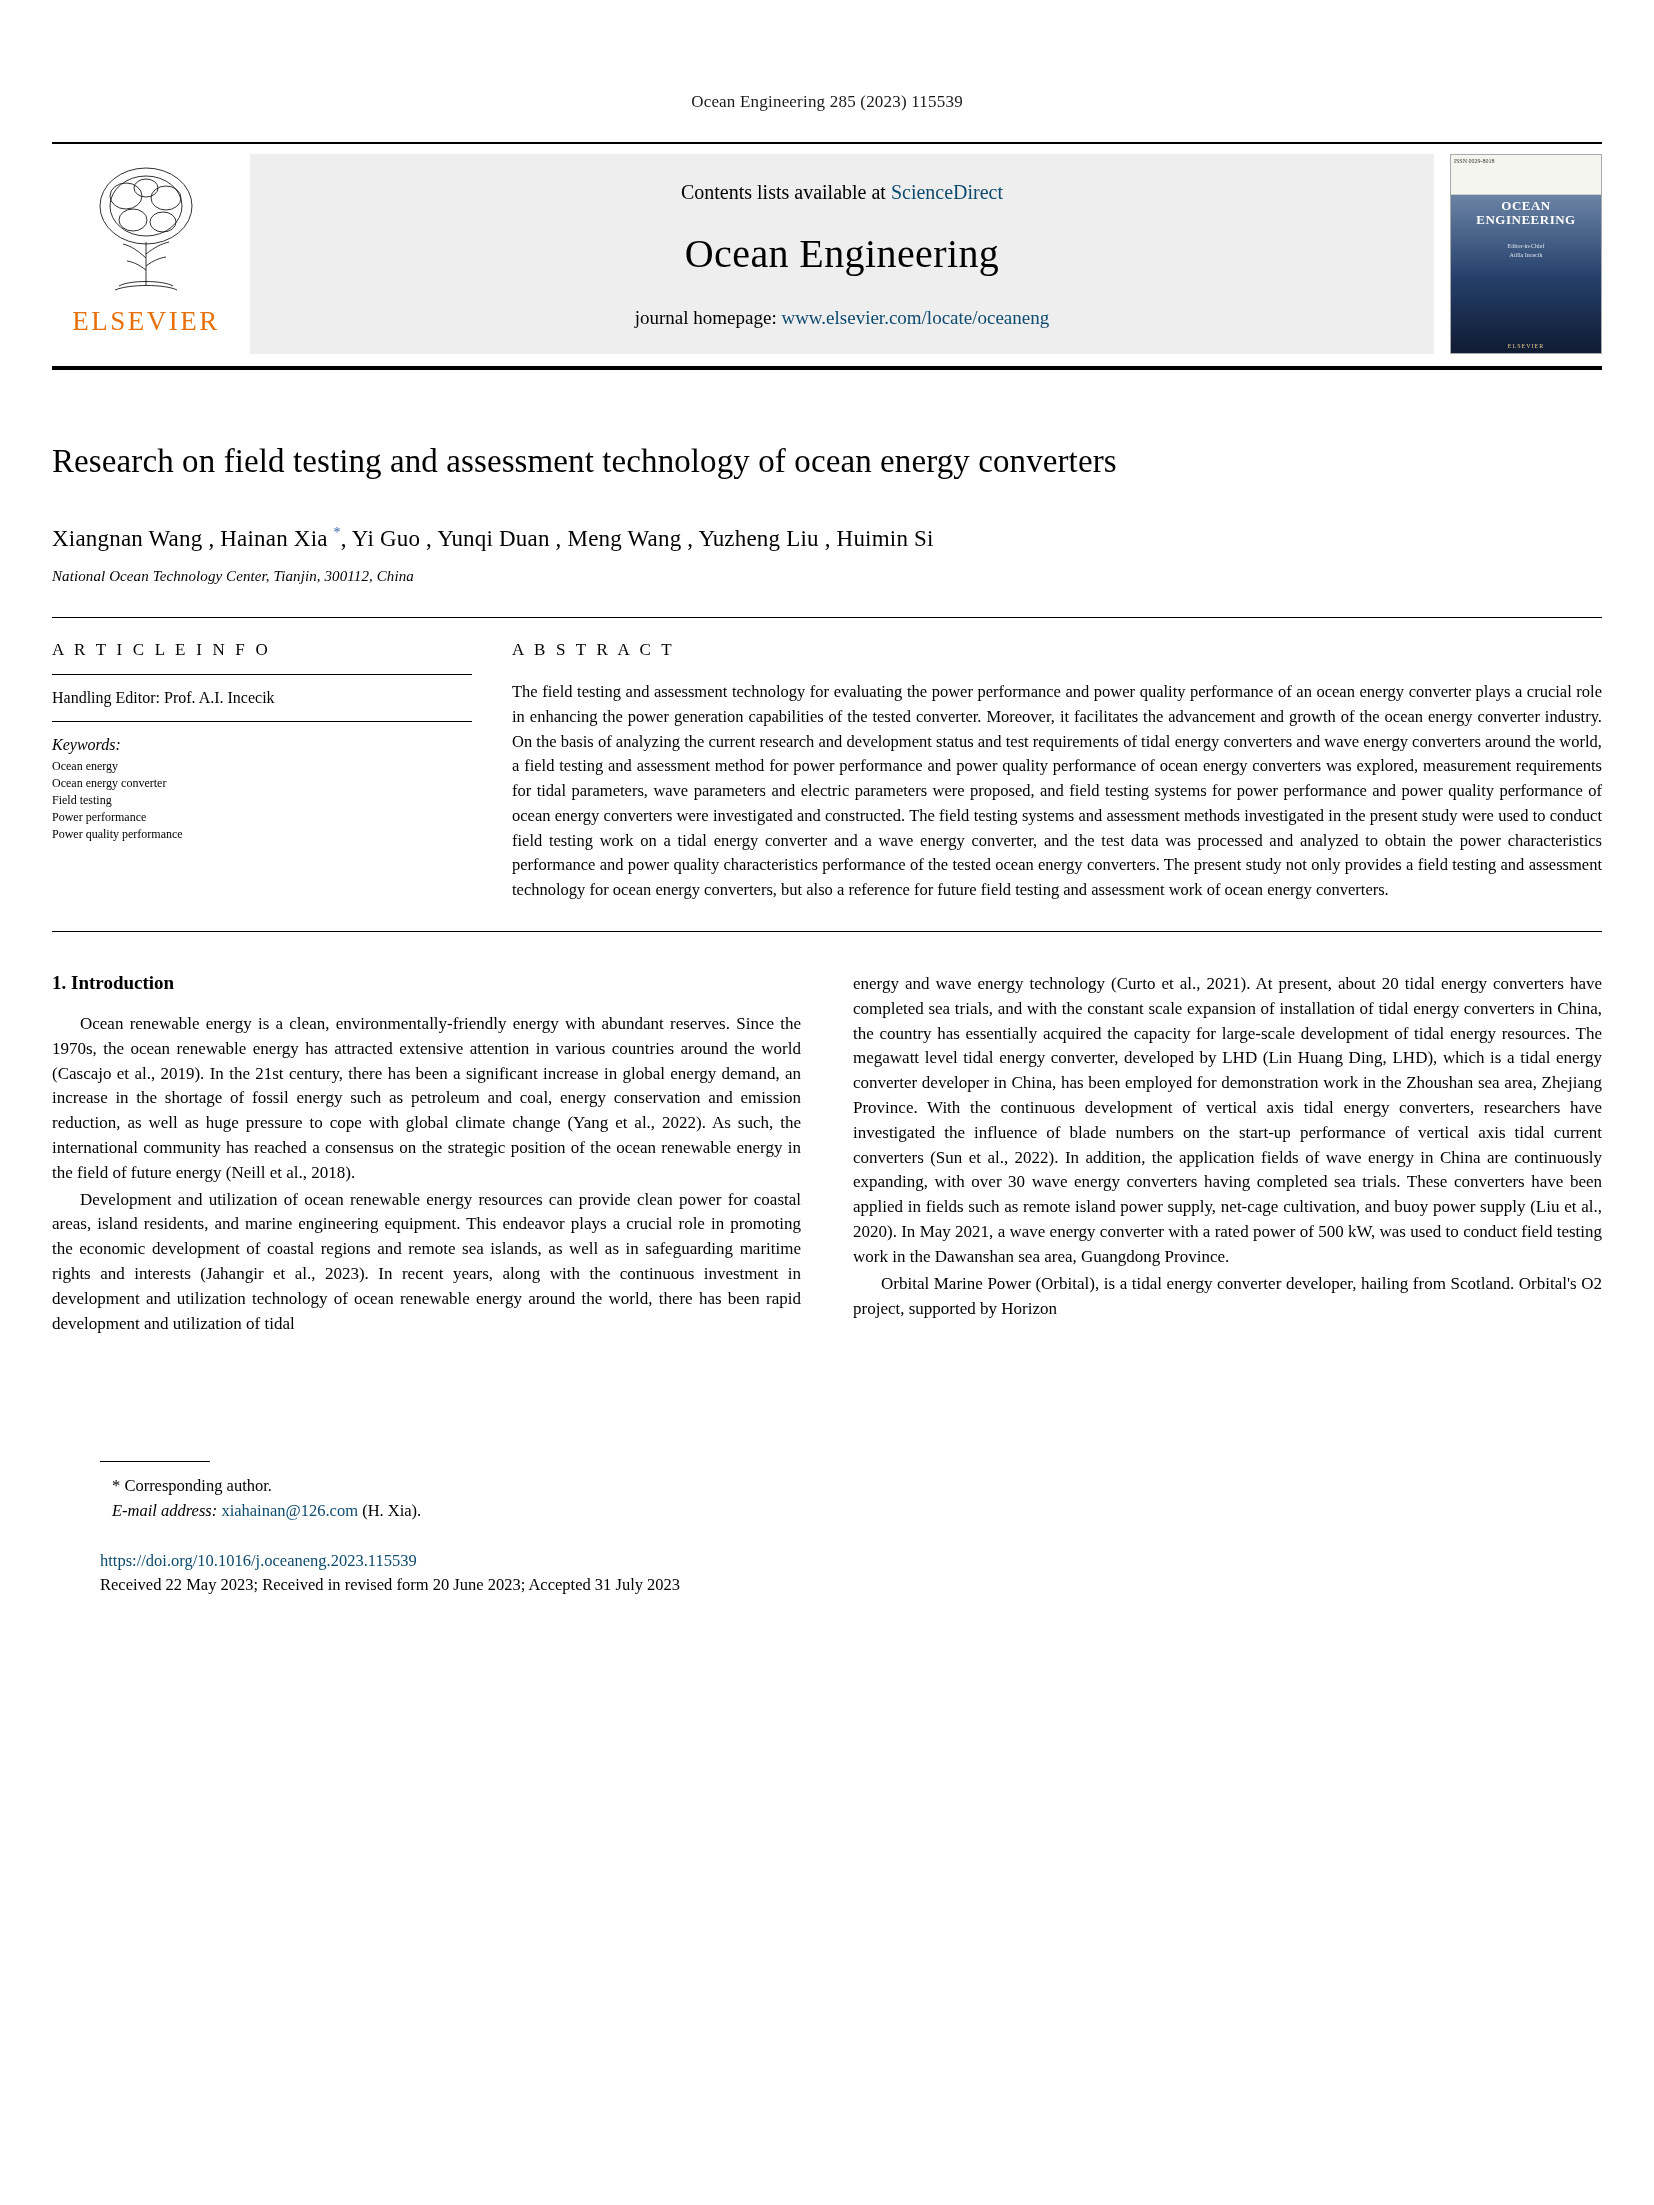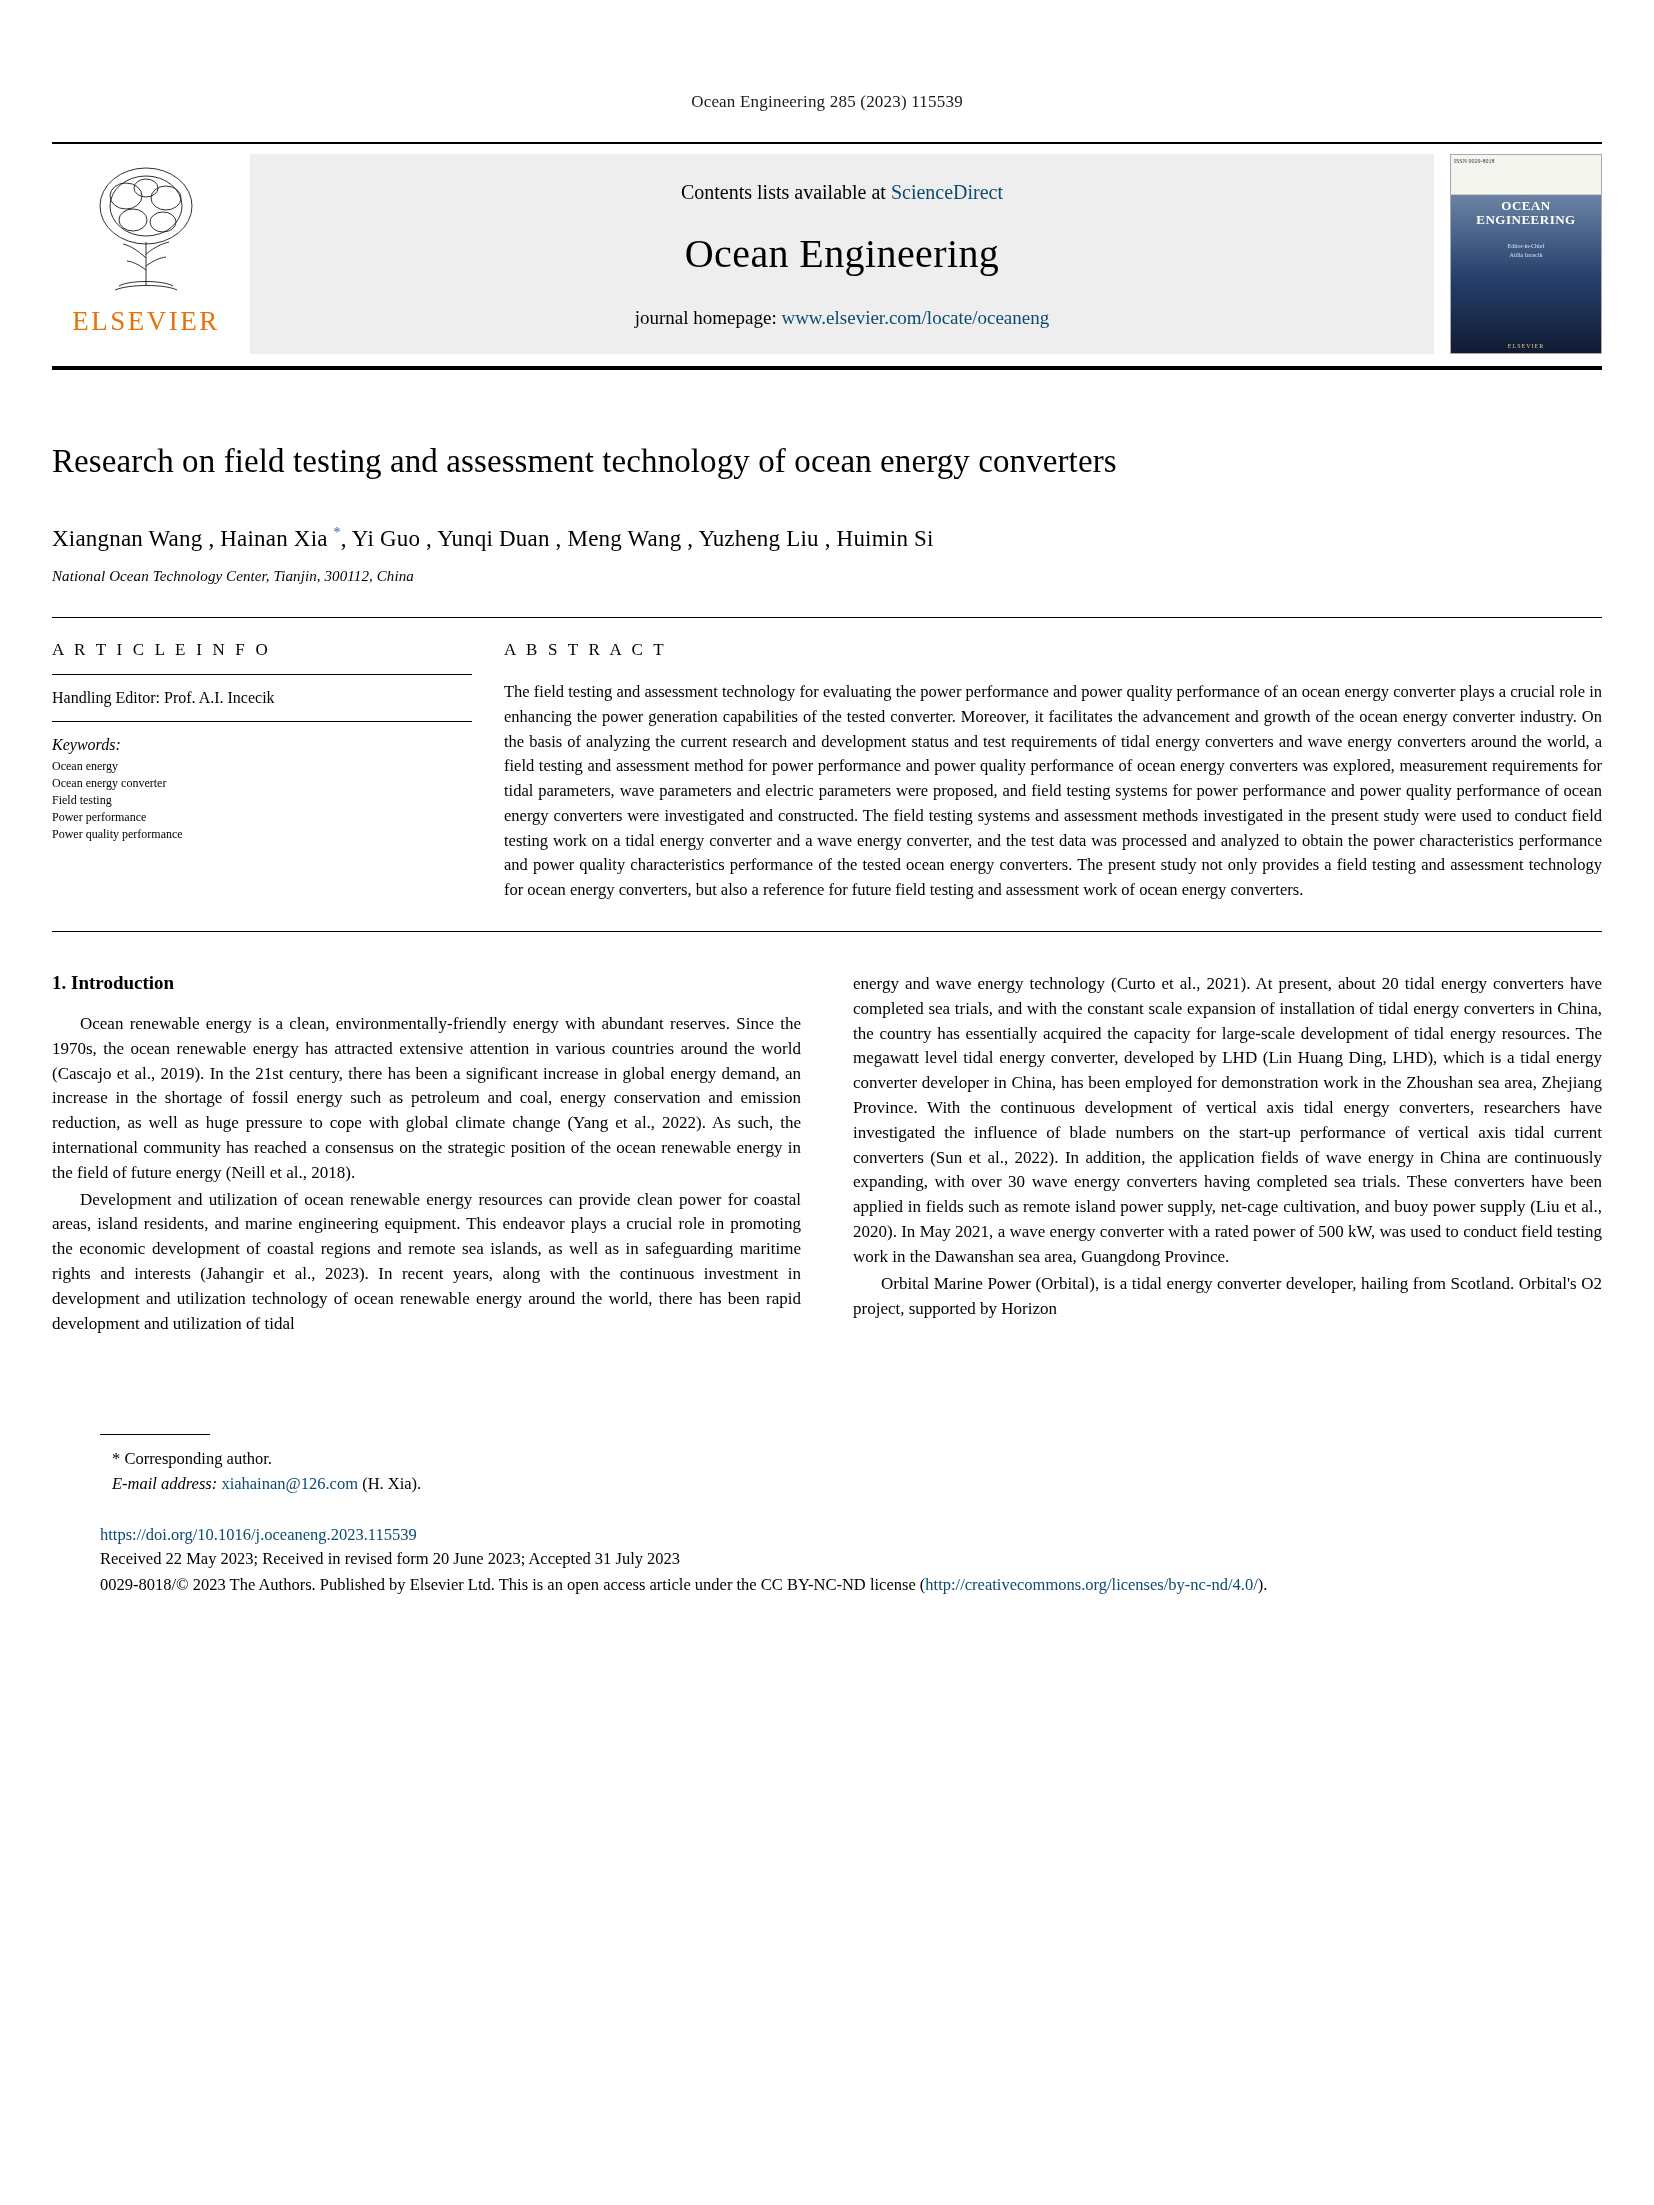--- a/index.html
+++ b/index.html
@@ -155,21 +155,21 @@
     letter-spacing: 0.1px;
   }
 
   
   .info-abstract {
     margin-top: 32px;
     border-top: 1.5px solid #000;
     border-bottom: 1.5px solid #000;
     padding: 22px 0 28px 0;
     display: flex;
-    gap: 32px;
+    gap: 40px;
   }
   .col-info { flex: 0 0 420px; }
   .col-abs { flex: 1 1 auto; }
   .sec-head {
     font-size: 17px;
     letter-spacing: 3.2px;
   }
   .rule { border-bottom: 1px solid #000; margin: 14px 0 14px 0; }
   .handling { font-size: 16px; }
   .kw-title { font-size: 16px; font-style: italic; margin-bottom: 4px; }
@@ -313,18 +313,15 @@
     <div class="corr">* Corresponding author.</div>
     <div class="corr">
       <span class="email-label">E-mail address:</span>
       <a class="link" href="#">xiahainan@126.com</a>
       <span>(H. Xia).</span>
     </div>
     <div class="doi">
       <a class="link" href="#">https://doi.org/10.1016/j.oceaneng.2023.115539</a>
     </div>
     <div class="footer-lines">Received 22 May 2023; Received in revised form 20 June 2023; Accepted 31 July 2023</div>
-    <div class="footer-lines">
-      <span>0029-8018/© 2023 The Authors. Published by Elsevier Ltd. This is an open access article under the CC BY-NC-ND license (</span><a class="link" href="#">http://creativecommons.org/licenses/by-nc-nd/4.0/</a><span>).</span>
-    </div>
   </div>
 
 </div>
 
 </body></html>

